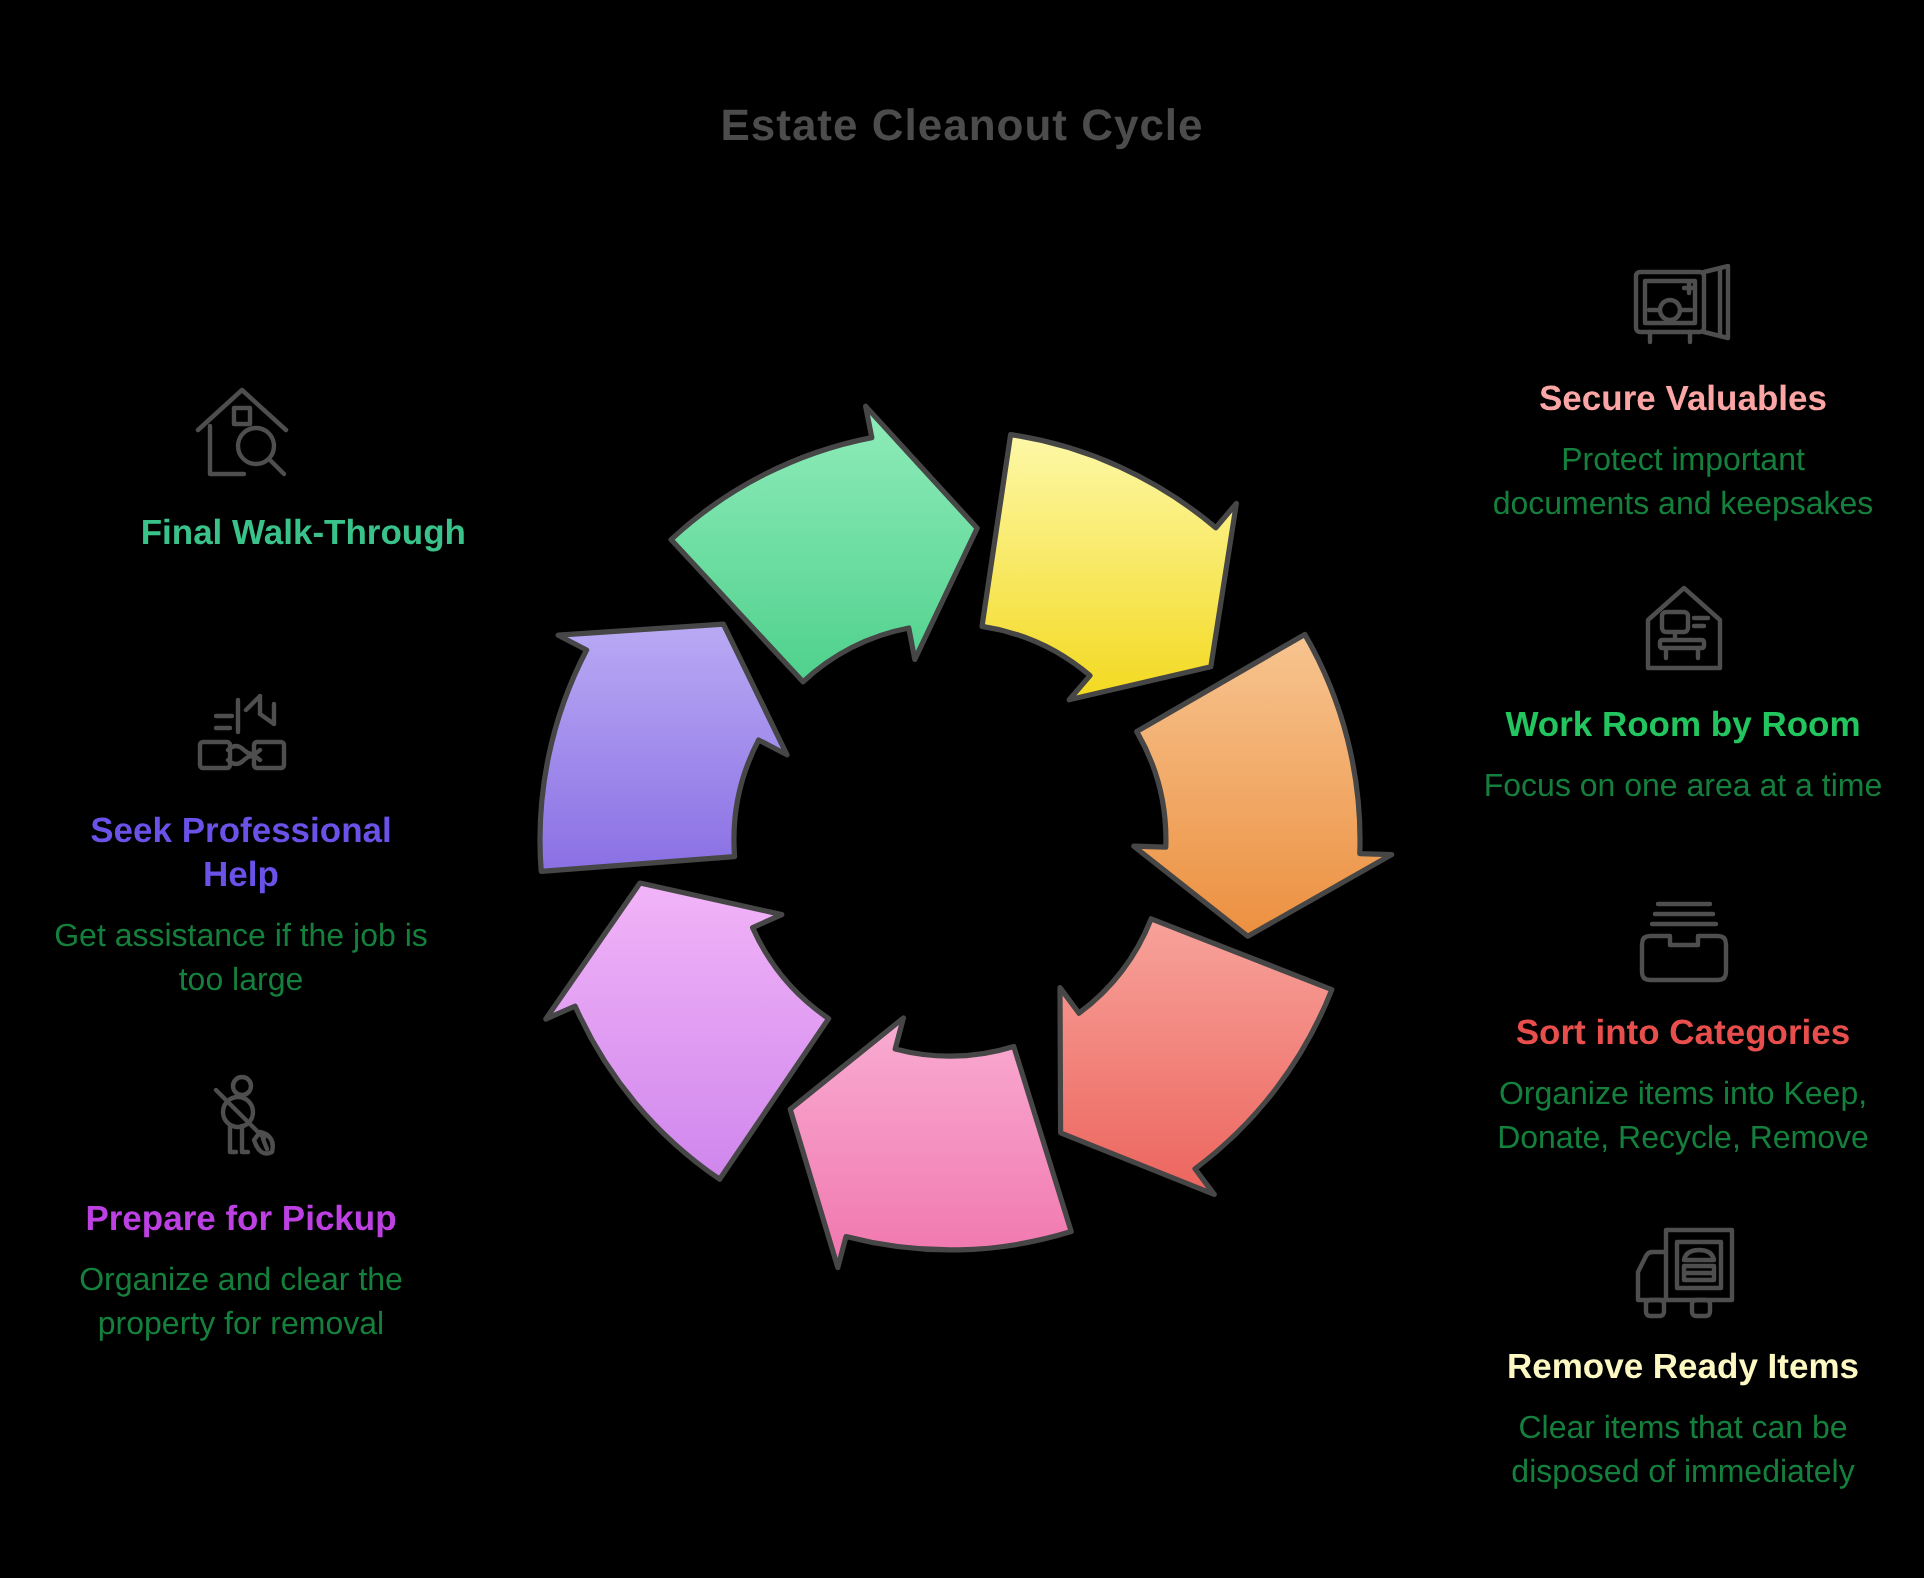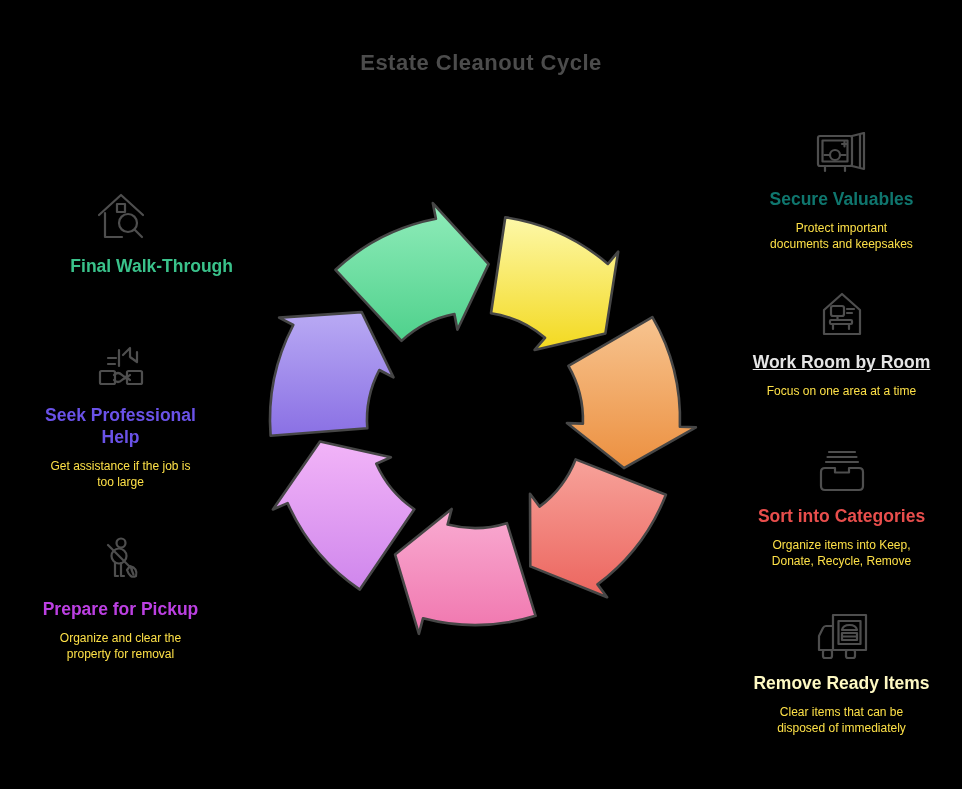--- a/index.html
+++ b/index.html
@@ -13,21 +13,21 @@
   }
   #cycle-svg{position:absolute;top:0;left:0;}
   .item{position:absolute;width:225px;text-align:center;}
   .item .icon{height:52px;display:flex;align-items:flex-end;justify-content:center;}
   .item .icon svg{display:block;}
   .step-title{
     margin:11px 0 0 0;font-size:17.5px;font-weight:bold;line-height:1.25;
     white-space:pre-line;
   }
   .step-desc{
-    margin:9px 0 0 0;font-size:12px;line-height:1.38;color:#fde047;
+    margin:9px 0 0 0;font-size:16px;line-height:1.38;color:#15803d;
     white-space:pre-line;
   }
   .col-left{left:8px;}
   .col-right{left:729px;}
   .pos-r1{top:126px;} .pos-r2{top:289px;} .pos-r3{top:443px;} .pos-r4{top:610px;}
   .pos-l1{top:193px;text-align:right;} .pos-l2{top:342px;} .pos-l3{top:536px;}
   .ic{stroke:#4e4e4e;stroke-width:2.2;fill:none;stroke-linecap:round;stroke-linejoin:round;}
 </style>
 </head>
 <body>
@@ -128,37 +128,37 @@
         <rect x="3" y="4" width="34" height="30" rx="2"></rect>
         <rect x="7.5" y="8.5" width="25" height="21"></rect>
         <circle cx="20" cy="23" r="5"></circle>
         <path d="M9.5,23 H15 M25,23 H30.5"></path>
         <path d="M27,12 h5 M29.5,9.5 v5"></path>
         <path d="M37,4 L49,1 L49,37 L37,34"></path>
         <path d="M45,3 V35"></path>
         <path d="M10,34 v5 M30,34 v5"></path>
       </svg>
     </div>
-    <h3 class="step-title" style="color: #0f766e;">Secure Valuables</h3>
+    <h3 class="step-title" style="color: #fca5a5;">Secure Valuables</h3>
     <p class="step-desc">Protect important
 documents and keepsakes</p>
   </div>
 
   <div class="item col-right pos-r2">
     <div class="icon">
       <svg width="52" height="52" viewBox="0 0 52 52" class="ic">
         <path d="M8,21 L26,5 L44,21 L44,45 L8,45 Z"></path>
         <rect x="15" y="17" width="13" height="10" rx="2"></rect>
         <path d="M21.5,27 V30"></path>
         <path d="M31,20 h7 M31,24 h5"></path>
         <rect x="14" y="31" width="22" height="4" rx="1"></rect>
         <path d="M17,35 v5 M33,35 v5"></path>
       </svg>
     </div>
-    <h3 class="step-title" style="color: #e5e5e5; text-decoration: underline;">Work Room by Room</h3>
+    <h3 class="step-title" style="color: #22c55e;">Work Room by Room</h3>
     <p class="step-desc">Focus on one area at a time</p>
   </div>
 
   <div class="item col-right pos-r3">
     <div class="icon">
       <svg width="52" height="48" viewBox="0 0 52 48" class="ic">
         <path d="M13,5 h26 M11.5,10 h29 M10,15 h32"></path>
         <path d="M9,21 H19 V25.5 H33 V21 H43 Q47,21 47,25 V39 Q47,43 43,43 H9 Q5,43 5,39 V25 Q5,21 9,21 Z"></path>
       </svg>
     </div>

